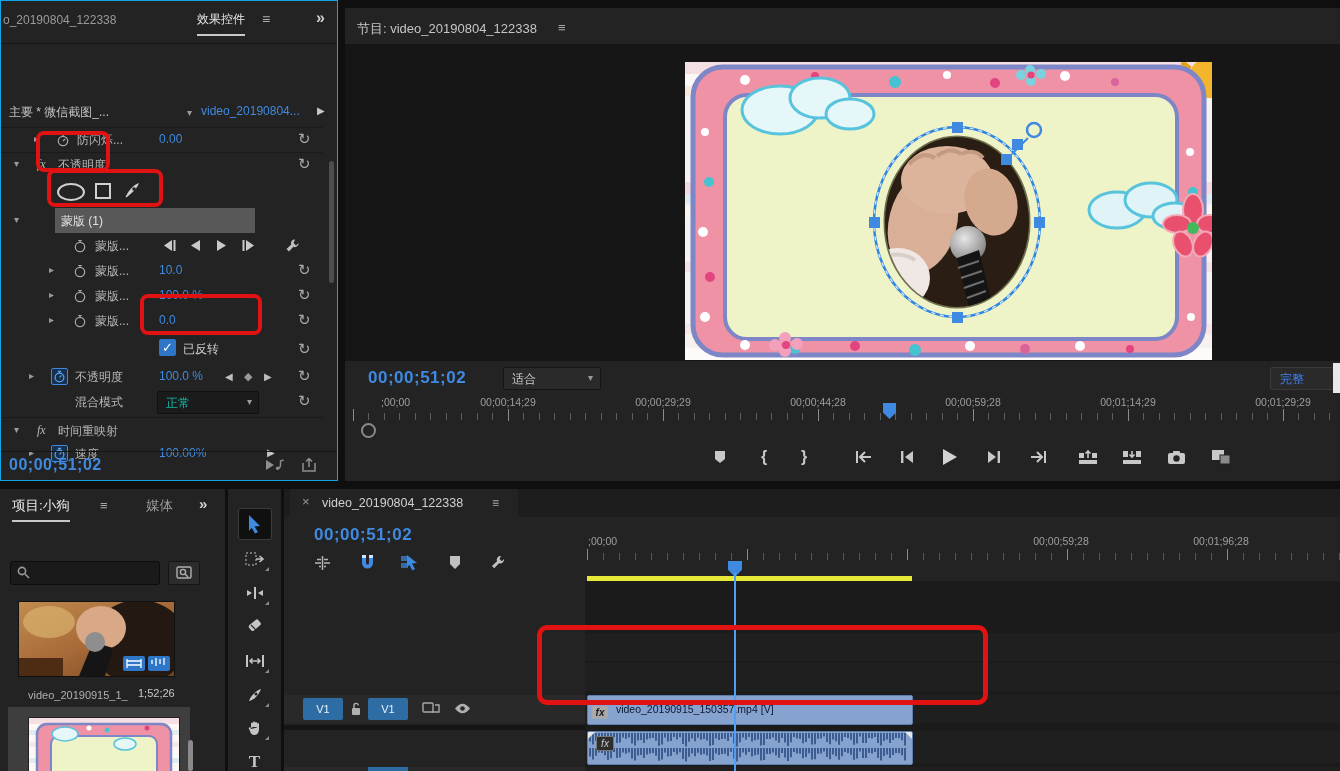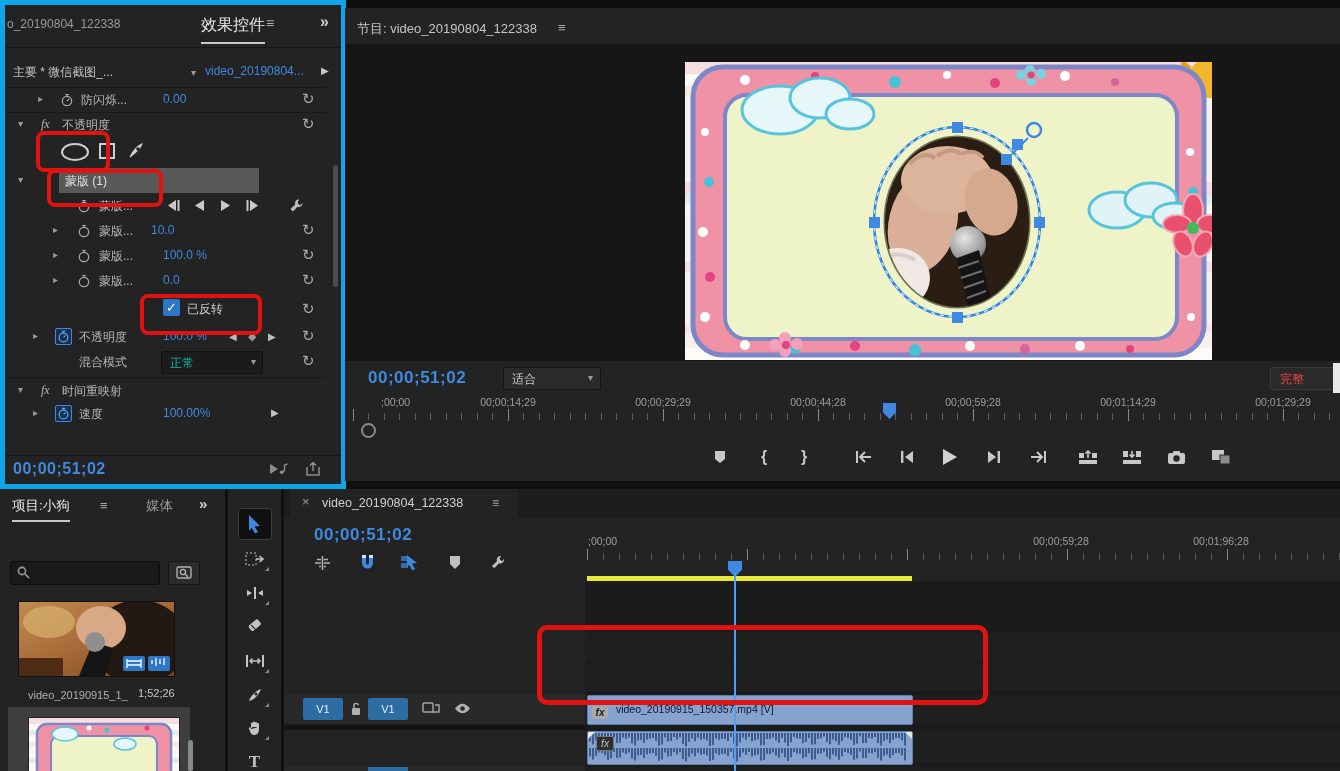--- a/index.html
+++ b/index.html
@@ -1,21 +1,21 @@
 <!DOCTYPE html>
 <html><head>
 <meta charset="utf-8">
 <style>
   html,body{margin:0;padding:0;background:#0f0f0f;}
   body{width:1340px;height:771px;position:relative;overflow:hidden;
        font-family:"Liberation Sans","DejaVu Sans",sans-serif;color:#bfbfbf;
        -webkit-font-smoothing:antialiased;}
   .abs{position:absolute;}
   .panel{position:absolute;background:#232323;overflow:hidden;}
-  .row{position:absolute;left:0;right:14px;height:23px;font-size:12px;color:#b6b6b6;}
+  .row{position:absolute;left:0;right:14px;height:23px;font-size:12px;color:#b6b6b6;margin-top:44px;}
   .lbl{position:absolute;top:3px;white-space:nowrap;}
   .val{position:absolute;top:3px;color:#3f8ae0;white-space:nowrap;}
   .reset{position:absolute;right:12px;top:1px;color:#a8a8a8;font-size:15px;transform:scaleX(-1);cursor:pointer;}
   .tw{position:absolute;top:4px;color:#9a9a9a;font-size:10px;}
   .fxg{font-style:italic;font-family:"Liberation Serif","DejaVu Serif",serif;color:#b9b9b9;}
   .sep{border-bottom:1px solid #1a1a1a;}
   .tc{color:#3f8ae0;font-weight:bold;font-size:17px;letter-spacing:.5px;}
   .redbox{position:absolute;border:4px solid #e01212;border-radius:8px;z-index:60;pointer-events:none;}
   .tick-minor{position:absolute;height:7px;background:
       repeating-linear-gradient(90deg,#5d5d5d 0 1px,transparent 1px 15.5px);}
@@ -36,25 +36,25 @@
            border-radius:2px;font-size:10px;margin:0 5px 0 4px;vertical-align:middle;}
   .tool{position:absolute;left:50%;transform:translateX(-50%);width:30px;height:26px;
         display:flex;align-items:center;justify-content:center;cursor:pointer;}
   .flyout:after{content:"";position:absolute;right:1px;bottom:1px;border-left:4px solid transparent;
         border-bottom:4px solid #8a8a8a;}
   svg{display:block;}
 </style>
 </head>
 <body>
 
-<div class="panel" style="left:0;top:8;width:336px;height:479px;border:5px solid #0ea5e9;">
+<div class="panel" style="left:0;top:8;width:336px;height:479px;border:1px solid #0ea5e9;">
 
   <div class="abs" style="left:0;top:0;right:0;height:42px;border-bottom:1px solid #161616;">
     <span class="abs" style="left:2px;top:12px;font-size:12px;color:#9a9a9a;white-space:nowrap;width:152px;overflow:hidden;">o_20190804_122338</span>
-    <span class="abs" style="left:196px;top:10px;font-size:16px;color:#e8e8e8;border-bottom:2px solid #c8c8c8;padding-bottom:6px;">效果控件</span>
+    <span class="abs" style="left:196px;top:10px;font-size:12px;color:#e8e8e8;border-bottom:2px solid #c8c8c8;padding-bottom:6px;">效果控件</span>
     <span class="abs" style="left:261px;top:10px;color:#b0b0b0;font-size:14px;">≡</span>
     <span class="abs" style="left:315px;top:8px;color:#d0d0d0;font-size:16px;font-weight:bold;">»</span>
   </div>
 
   <div class="row sep" style="top:56px;height:26px;">
     <span class="lbl" style="left:8px;color:#c3c3c3;max-width:170px;overflow:hidden;">主要 * 微信截图_...</span>
     <span class="tw" style="left:186px;top:6px;">▾</span>
     <span class="val" style="left:200px;">video_20190804...</span>
     <span class="abs" style="left:316px;top:4px;color:#c8c8c8;font-size:10px;">▶</span>
   </div>
@@ -150,21 +150,21 @@
     <span class="tw" style="left:48px;">▸</span>
     <span class="abs" style="left:72px;top:4px;">
       <svg width="14" height="14" viewBox="0 0 14 14">
           <g stroke="#a8a8a8" stroke-width="1.2" fill="none">
             <circle cx="7" cy="8" r="4.7"></circle>
             <path d="M5.2 1.5h3.6M7 1.5v2"></path>
           </g>
         </svg>
       </span>
     <span class="lbl" style="left:94px;">蒙版...</span>
-    <span class="val" style="left:146px;">10.0</span>
+    <span class="val" style="left:158px;">10.0</span>
     <span class="reset">↺</span>
   </div>
 
   <div class="row" style="top:240px;">
     <span class="tw" style="left:48px;">▸</span>
     <span class="abs" style="left:72px;top:4px;">
       <svg width="14" height="14" viewBox="0 0 14 14">
           <g stroke="#a8a8a8" stroke-width="1.2" fill="none">
             <circle cx="7" cy="8" r="4.7"></circle>
             <path d="M5.2 1.5h3.6M7 1.5v2"></path>
@@ -406,21 +406,21 @@
       </svg>
     </div>
   </div>
 
   <span class="tc abs" style="left:23px;top:360px;">00;00;51;02</span>
   <span class="abs" style="left:158px;top:359px;width:96px;height:21px;background:#2a2a2a;border:1px solid #151515;border-radius:2px;">
     <span class="abs" style="left:8px;top:3px;font-size:12px;color:#c9c9c9;">适合</span>
     <span class="abs" style="right:7px;top:4px;font-size:10px;color:#9a9a9a;">▾</span>
   </span>
   <span class="abs" style="left:925px;top:359px;width:62px;height:21px;background:#2a2a2a;border:1px solid #3a3a3a;border-radius:2px;">
-    <span class="abs" style="left:9px;top:3px;font-size:12px;color:#ef4444;">完整</span>
+    <span class="abs" style="left:9px;top:3px;font-size:12px;color:#3b82f6;">完整</span>
   </span>
   <div class="abs" style="left:988px;top:355px;width:7px;height:30px;background:#e9e9e9;"></div>
 
   <div class="abs" style="left:0;top:388px;right:0;height:26px;">
     <span class="rlabel" style="left:36px;transform:none;">;00;00</span>
     <span class="rlabel" style="left:163px;">00;00;14;29</span>
     <span class="rlabel" style="left:318px;">00;00;29;29</span>
     <span class="rlabel" style="left:473px;">00;00;44;28</span>
     <span class="rlabel" style="left:628px;">00;00;59;28</span>
     <span class="rlabel" style="left:783px;">00;01;14;29</span>

